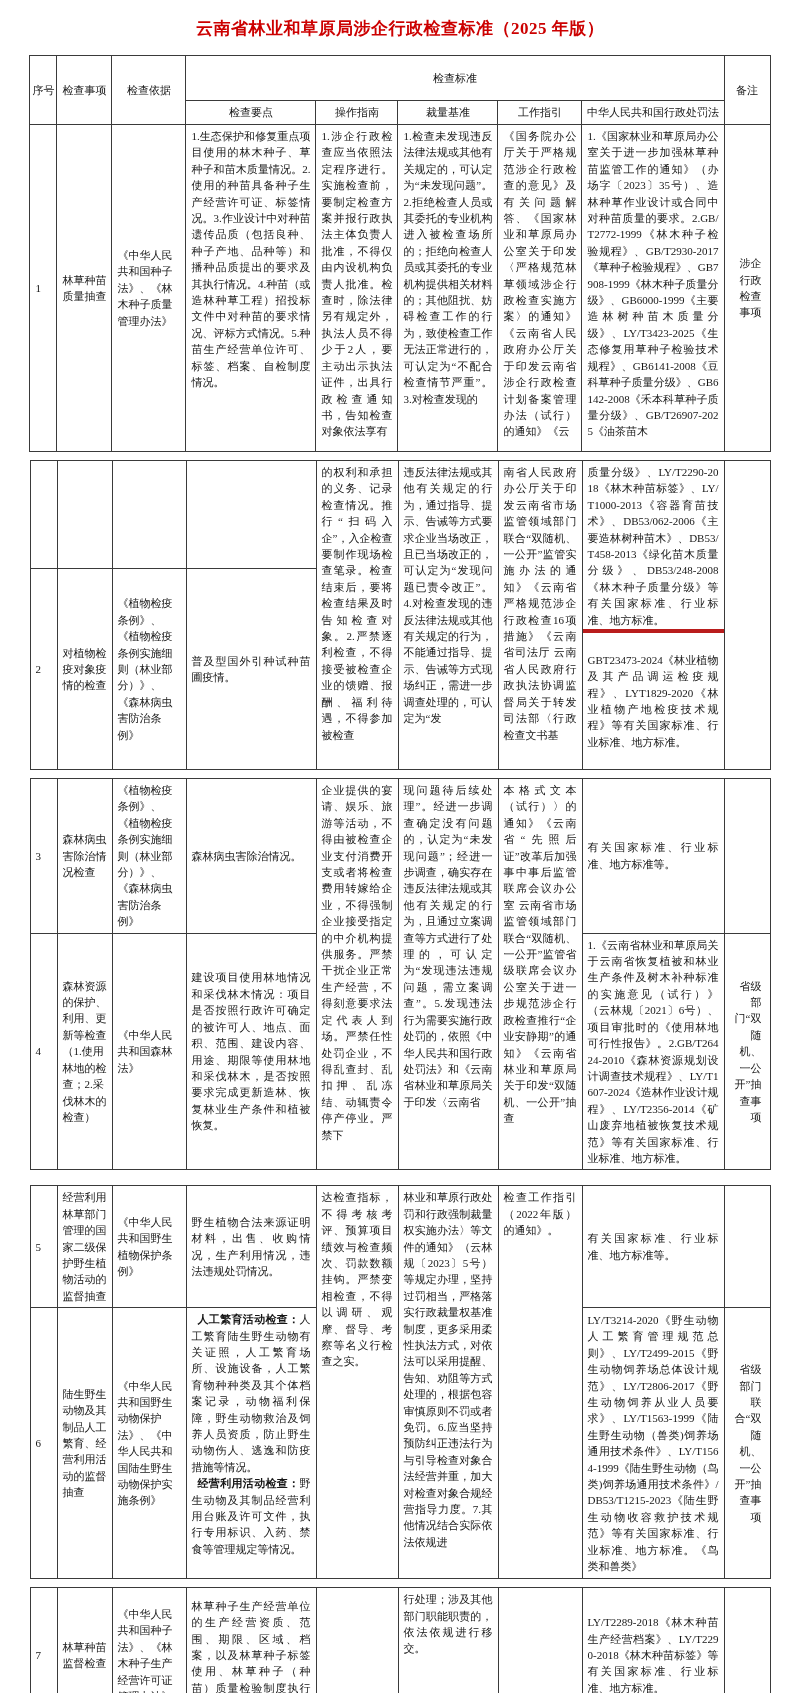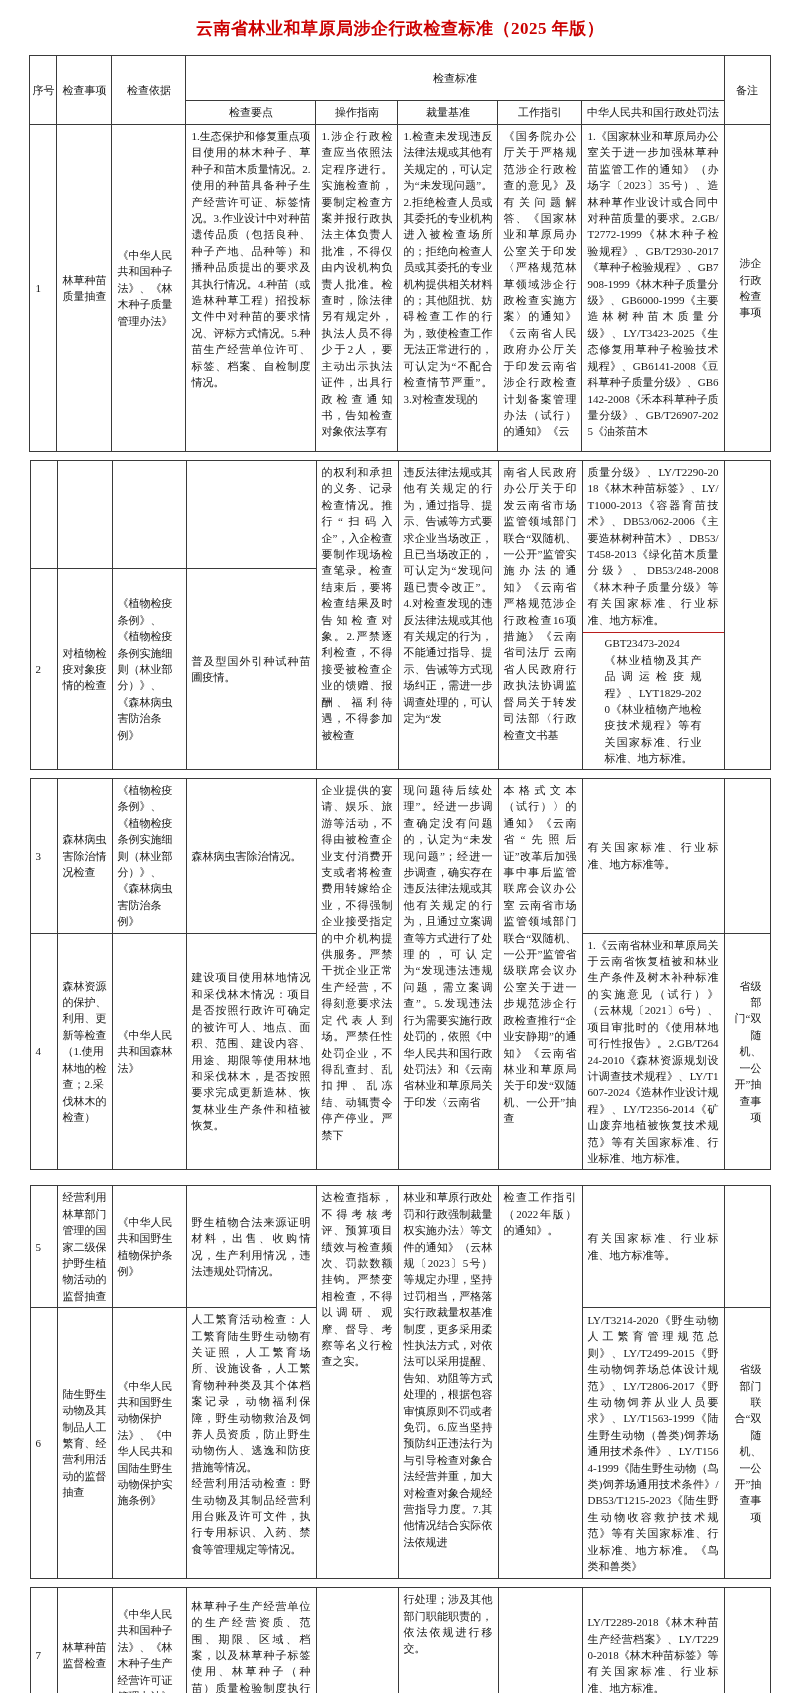--- a/index.html
+++ b/index.html
@@ -9,24 +9,24 @@
   table.doc{border-collapse:collapse;table-layout:fixed;margin:0 auto;width:740px;border:1.6px solid #3a3a3a;}
   table.doc.gap{margin-top:8px;}
   table.doc.gap-lg{margin-top:15px;}
   td,th{border:1px solid #3a3a3a;font-size:11px;line-height:16.4px;vertical-align:middle;padding:3px 5px;word-break:break-all;overflow:hidden;}
   th{font-weight:normal;text-align:center;padding:2px 1px;font-family:Liberation Serif, serif;}
   td.c{text-align:left;}
   td.top{vertical-align:top;text-align:justify;text-justify:inter-ideograph;}
   td.jc{text-align:justify;text-justify:inter-ideograph;}
   td.remark{text-align:right;vertical-align:middle;padding:16px 8px;}
   td.nopad{padding:0;vertical-align:top;}
-  .split-top{box-sizing:border-box;border-bottom:1px solid #b91c1c;padding:3px 5px;text-align:justify;overflow:hidden;}
-  .split-bot{box-sizing:border-box;padding:3px 22px;text-align:justify;display:flex;align-items:center;overflow:hidden;}
+  .split-top{box-sizing:border-box;border-bottom:4px solid #b91c1c;padding:3px 5px;text-align:justify;overflow:hidden;}
+  .split-bot{box-sizing:border-box;padding:3px 5px;text-align:justify;display:flex;align-items:center;overflow:hidden;}
   p.pt{margin:0;}
-  b{font-weight:normal;}
+  b{font-weight:bold;margin-left:6px;}
   
   col.c-no{width:27px;} col.c-item{width:55px;} col.c-basis{width:74px;}
   col.c-points{width:130px;} col.c-guide{width:82px;} col.c-disc{width:100px;}
   col.c-work{width:84px;} col.c-std{width:142px;} col.c-rem{width:46px;}
 </style>
 </head>
 <body>
 
 <div class="sheet">
 

